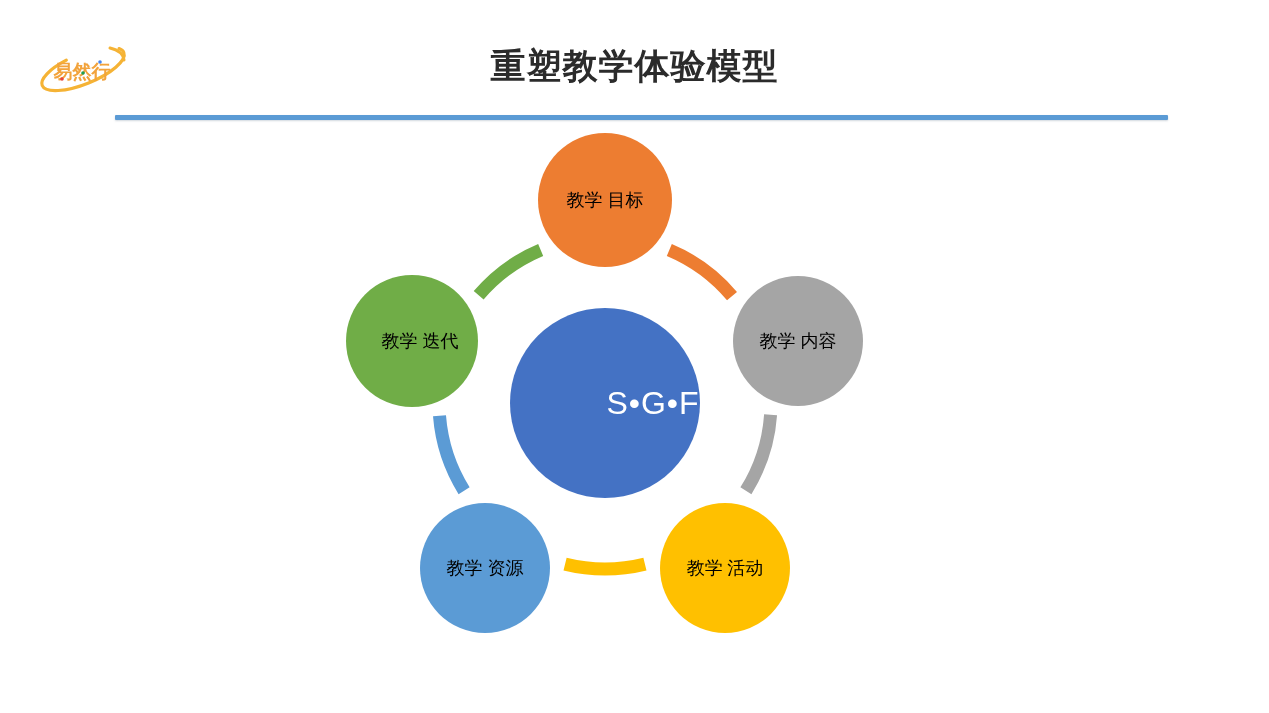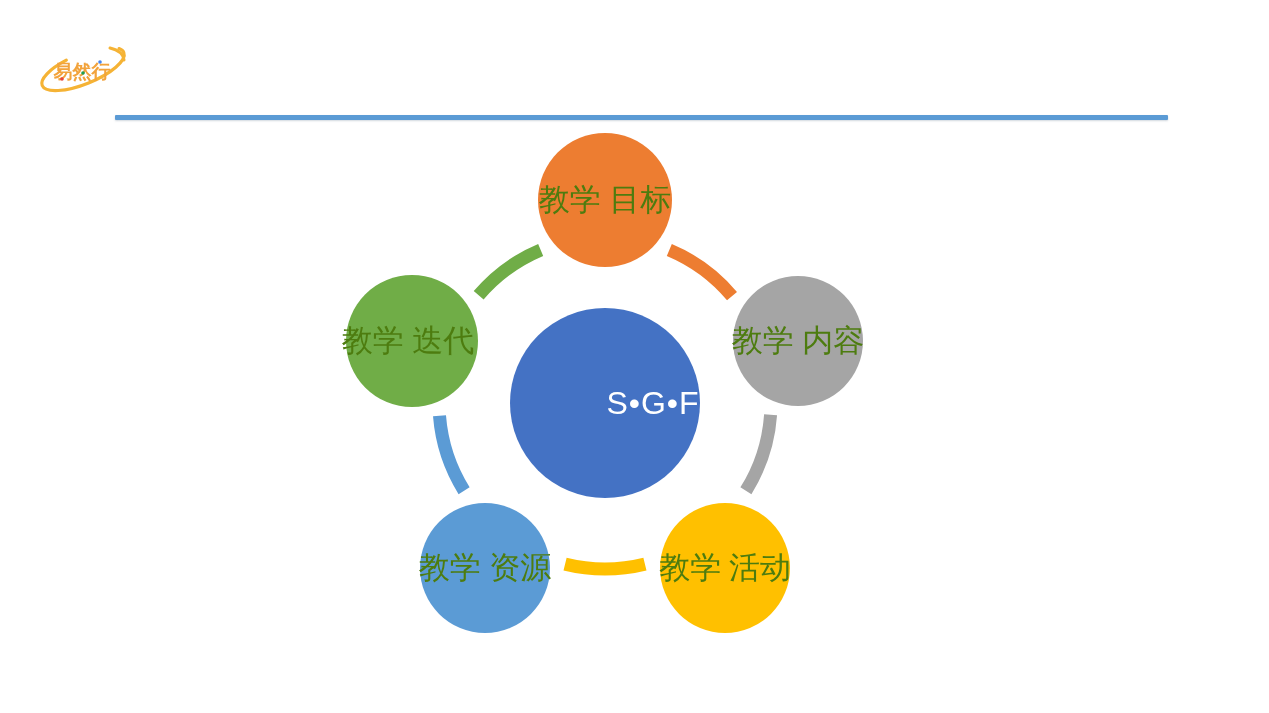--- a/index.html
+++ b/index.html
@@ -59,23 +59,23 @@
     position: absolute;
     left: 0;
     top: 0;
     width: 1269px;
     height: 713px;
   }
 
   
   .node-text {
     position: absolute;
-    color: #4d7c0f;
+    color: #000000;
     text-align: left;
-    font-size: 31px;
+    font-size: 18px;
     line-height: 34px;
     font-weight: normal;
     white-space: nowrap;
     transform: translate(-50%, -50%);
   }
   .center-text {
     position: absolute;
     color: #ffffff;
     text-align: center;
     font-size: 32px;
@@ -100,20 +100,21 @@
       </g>
 
       <text x="54" y="40" text-anchor="middle" font-family="'DejaVu Sans','Liberation Sans',sans-serif" font-size="19" font-weight="bold" fill="#F2A33C">易然行</text>
 
       <circle cx="34" cy="41" r="1.8" fill="#E8453C"></circle>
       <circle cx="72" cy="24" r="1.8" fill="#4285F4"></circle>
       <circle cx="55" cy="35" r="1.8" fill="#1E9E52"></circle>
     </svg>
   </div>
 
+  <div id="page-title" style="color: rgb(43, 43, 43);">重塑教学体验模型</div>
   <div id="title-rule" style="background: rgb(91, 155, 213);"></div>
 
   <div id="diagram">
 
     <svg width="1269" height="713" viewBox="0 0 1269 713" xmlns="http://www.w3.org/2000/svg">
 
       <g fill="none" stroke-width="13" stroke-linecap="butt">
         
         
         
@@ -154,19 +155,19 @@
       <span class="ln">内容</span>
     </div>
     <div class="node-text" style="left:725px; top:568px;font-family:Liberation Serif, serif;">
       <span class="ln">教学</span>
       <span class="ln">活动</span>
     </div>
     <div class="node-text" style="left:485px; top:568px;">
       <span class="ln">教学</span>
       <span class="ln">资源</span>
     </div>
-    <div class="node-text" style="left:408px; top:341px;">
+    <div class="node-text" style="left:420px; top:341px;">
       <span class="ln">教学</span>
       <span class="ln">迭代</span>
     </div>
 
   </div>
 </div>
 
 </body></html>

